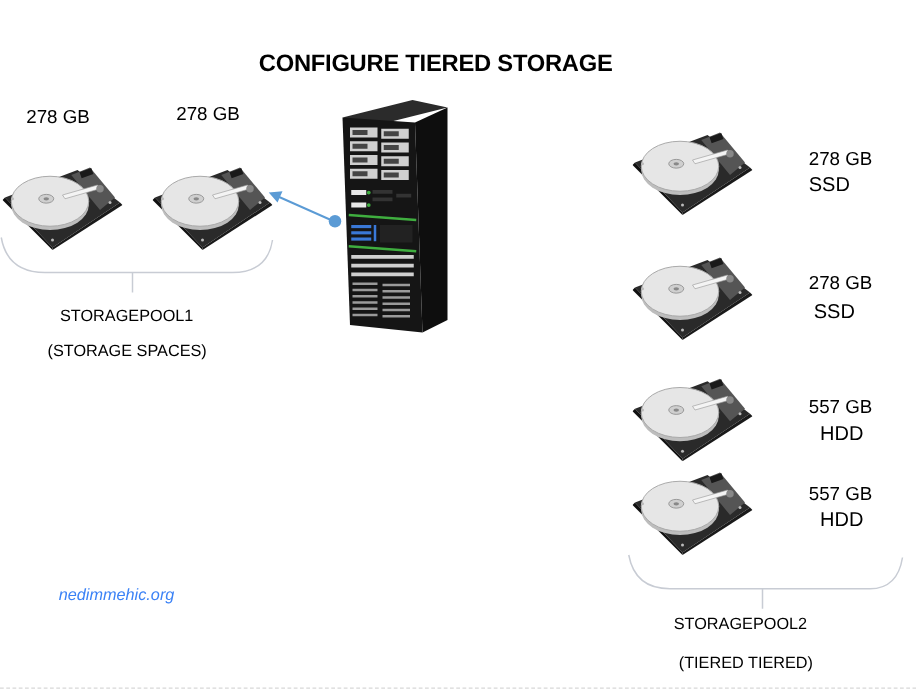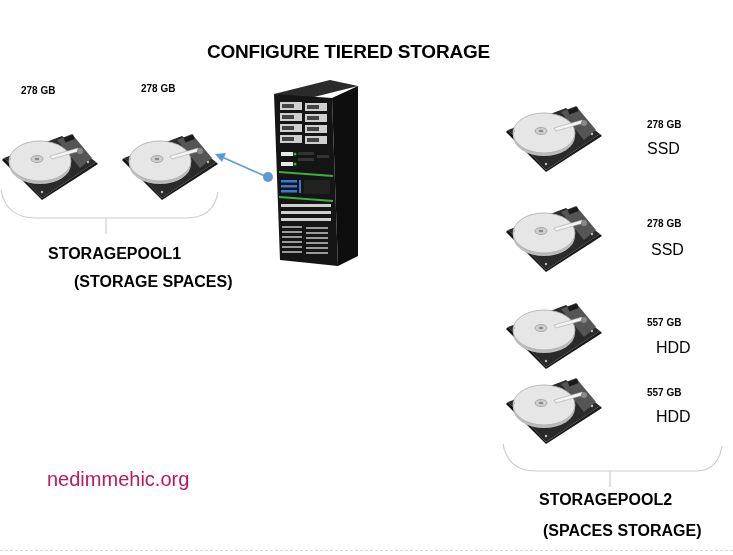--- a/index.html
+++ b/index.html
@@ -1,23 +1,23 @@
 <!DOCTYPE html>
 <html><head>
   <meta charset="utf-8">
   <style>
     html, body { margin: 0; padding: 0; background: #ffffff; }
     body { width: 733px; height: 555px; position: relative; overflow: hidden;
            font-family: "Liberation Sans", "DejaVu Sans", sans-serif; color: #000; }
     .abs { position: absolute; }
     .title { left: 207px; top: 41px; font-size: 19px; font-weight: bold; letter-spacing: -0.2px; white-space: nowrap; }
-    .cap { font-size: 10px; font-weight: bold; white-space: nowrap; }
+    .cap { font-size: 15px; font-weight: normal; white-space: nowrap; }
     .type { font-size: 16px; white-space: nowrap; }
-    .pool-label { font-size: 16px; white-space: nowrap; text-align: center; font-weight: bold; }
-    .watermark { left: 47px; top: 468px; font-size: 20px; color: #be185d; white-space: nowrap; }
+    .pool-label { font-size: 13px; white-space: nowrap; text-align: center; }
+    .watermark { left: 47px; top: 468px; font-size: 13px; color: #3b82f6; white-space: nowrap; font-style: italic; }
     .disk { width: 96px; height: 72px; }
     .bottom-rule { left: 0; top: 550px; width: 733px; height: 0; border-top: 1px dashed #d8d8d8; }
     svg { display: block; }
   </style>
 </head>
 <body>
 
 <svg width="0" height="0" style="position:absolute">
   <defs>
     <symbol id="hdd" viewBox="0 0 96 72">
@@ -61,21 +61,21 @@
     </svg>
 </div>
 
 <div class="abs" style="left:0; top:180px;">
   <svg width="222" height="60">
     <path d="M1,10 Q6,38 36,38 L186,38 Q214,38 218,12" fill="none" stroke="#c8ccd4" stroke-width="1.2"></path>
     <line x1="106" y1="38" x2="106" y2="54" stroke="#c8ccd4" stroke-width="1.2"></line>
   </svg>
 </div>
 <div class="abs pool-label" style="left:48px; top:245px;">STORAGEPOOL1</div>
-<div class="abs pool-label" style="left:38px; top:273px;margin-left:36px;">(STORAGE SPACES)</div>
+<div class="abs pool-label" style="left:38px; top:273px;">(STORAGE SPACES)</div>
 
 <div class="abs" style="left:210px; top:148px;">
   <svg width="66" height="38">
     <line x1="57" y1="29" x2="12" y2="9" stroke="#5b9bd5" stroke-width="1.6"></line>
     <polygon points="5,6 16,5 12,14" fill="#5b9bd5"></polygon>
     <circle cx="58" cy="29" r="5" fill="#5b9bd5"></circle>
   </svg>
 </div>
 
 <div class="abs" style="left:270px; top:80px;">
@@ -178,17 +178,17 @@
 <div class="abs cap" style="left:647px; top:387px;">557 GB</div>
 <div class="abs type" style="left:656px; top:408px;">HDD</div>
 
 <div class="abs" style="left:500px; top:432px;">
   <svg width="226" height="60">
     <path d="M3,12 Q8,39 36,39 L196,39 Q218,39 222,14" fill="none" stroke="#c8ccd4" stroke-width="1.2"></path>
     <line x1="110" y1="39" x2="110" y2="55" stroke="#c8ccd4" stroke-width="1.2"></line>
   </svg>
 </div>
 <div class="abs pool-label" style="left:539px; top:491px;">STORAGEPOOL2</div>
-<div class="abs pool-label" style="left:543px; top:522px;">(SPACES STORAGE)</div>
+<div class="abs pool-label" style="left:543px; top:522px;">(TIERED TIERED)</div>
 
 <div class="abs watermark">nedimmehic.org</div>
 
 <div class="abs bottom-rule"></div>
 
 </body></html>

